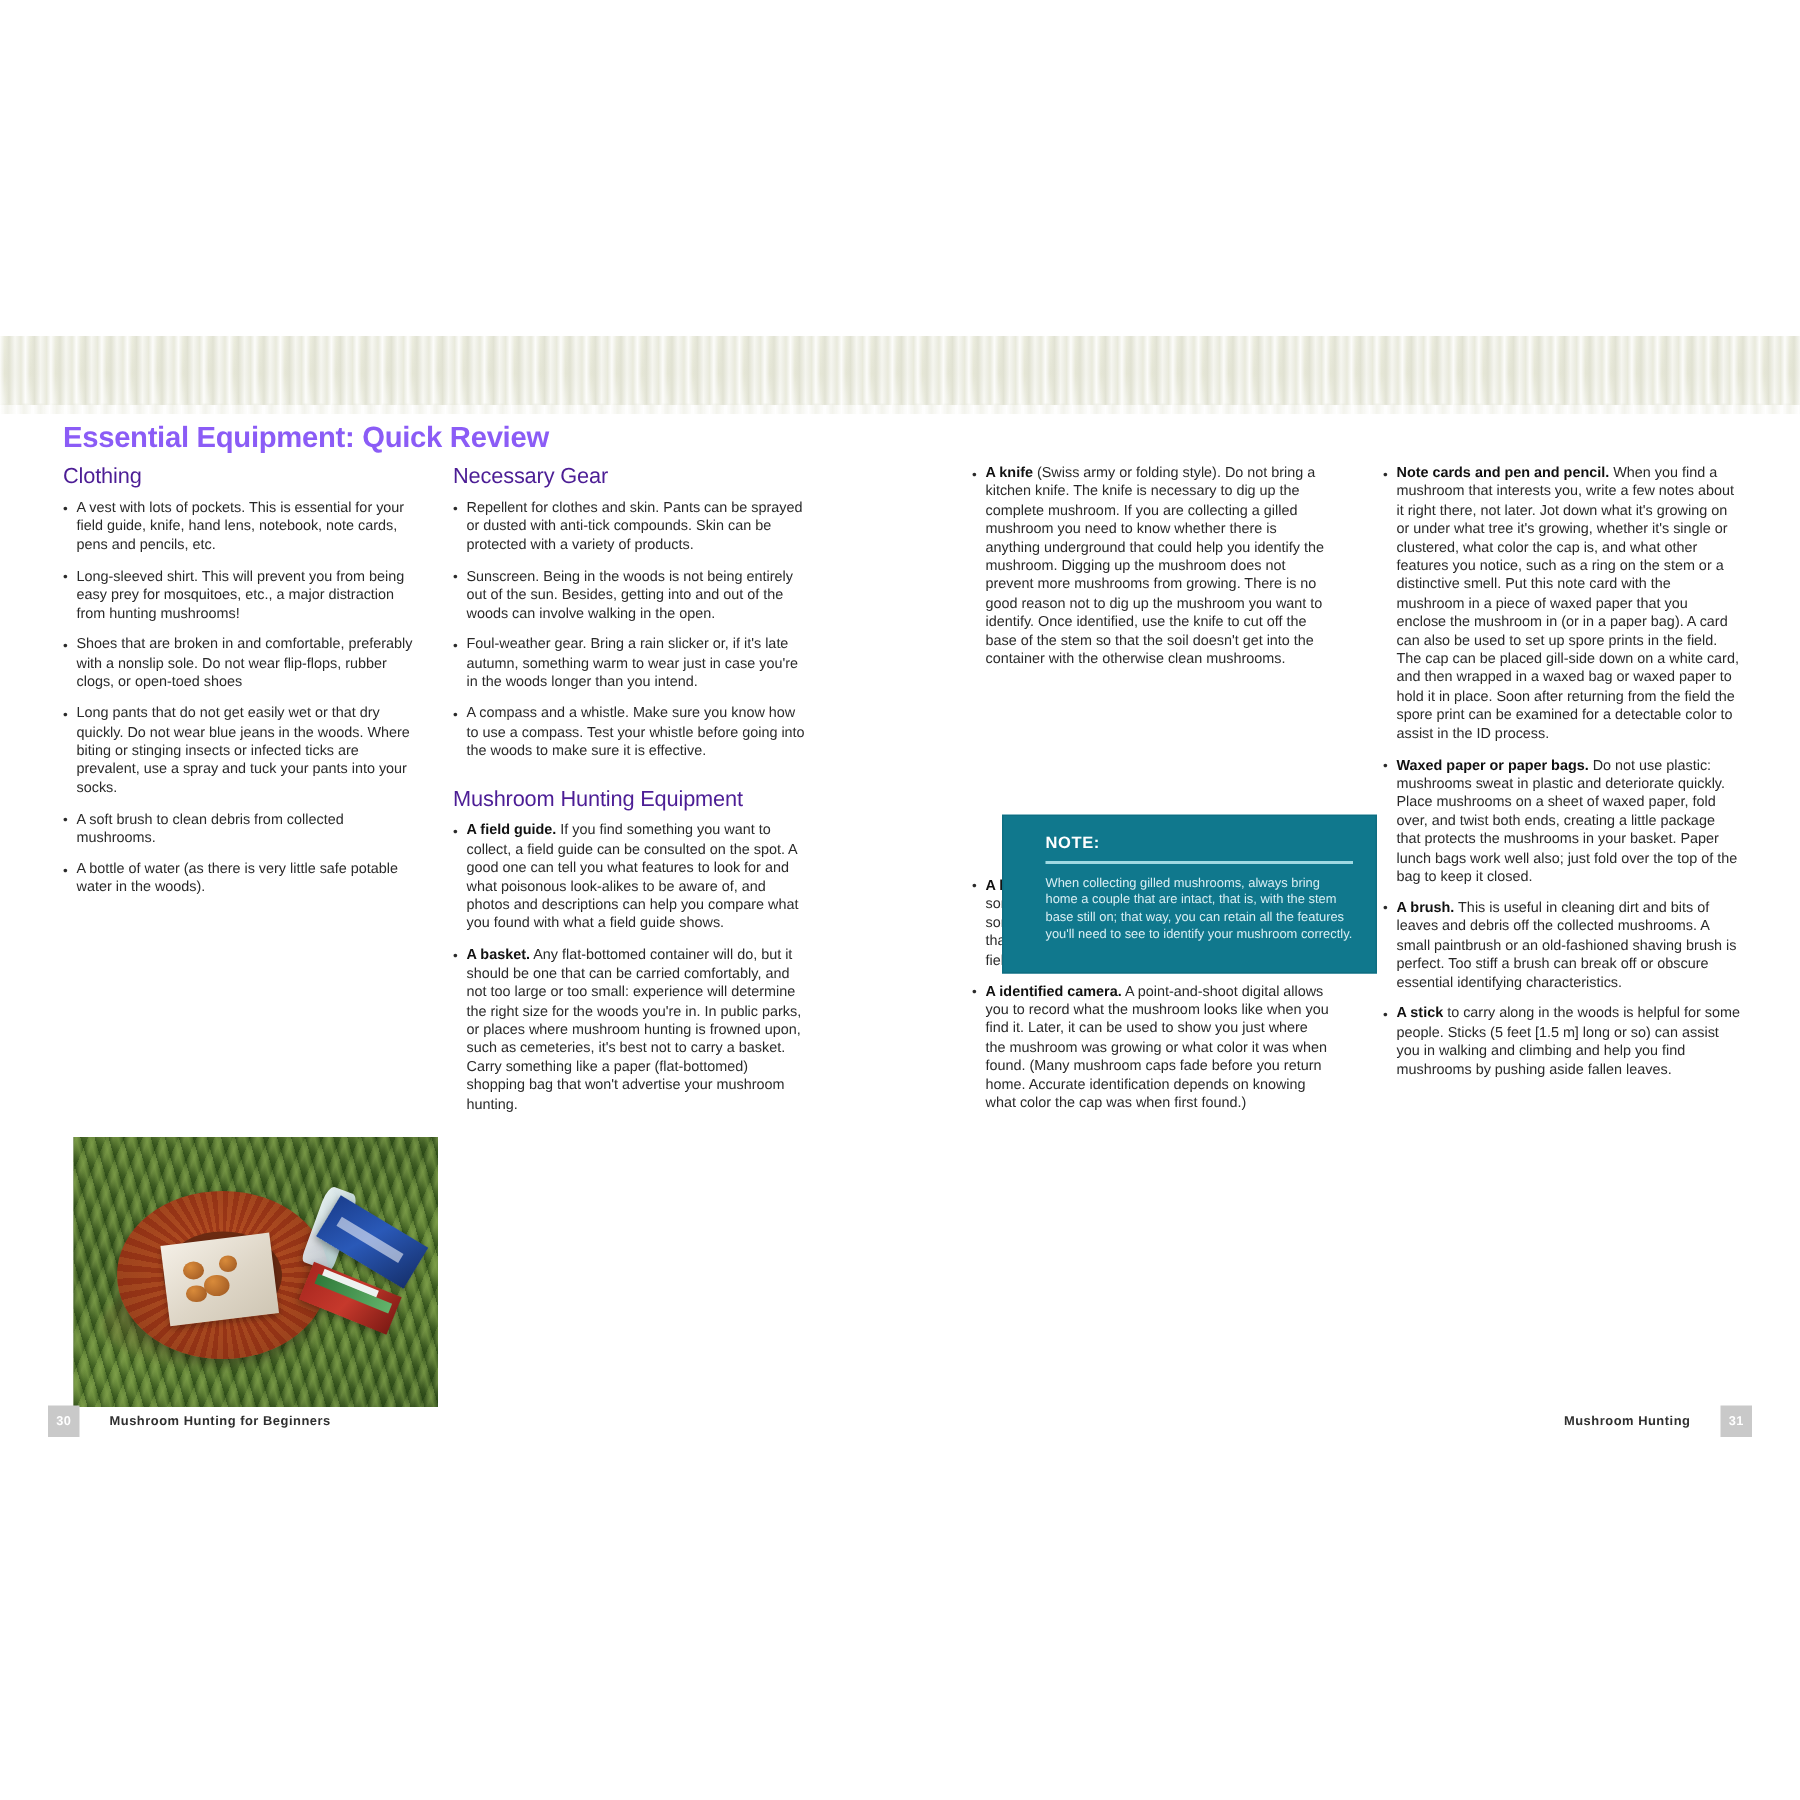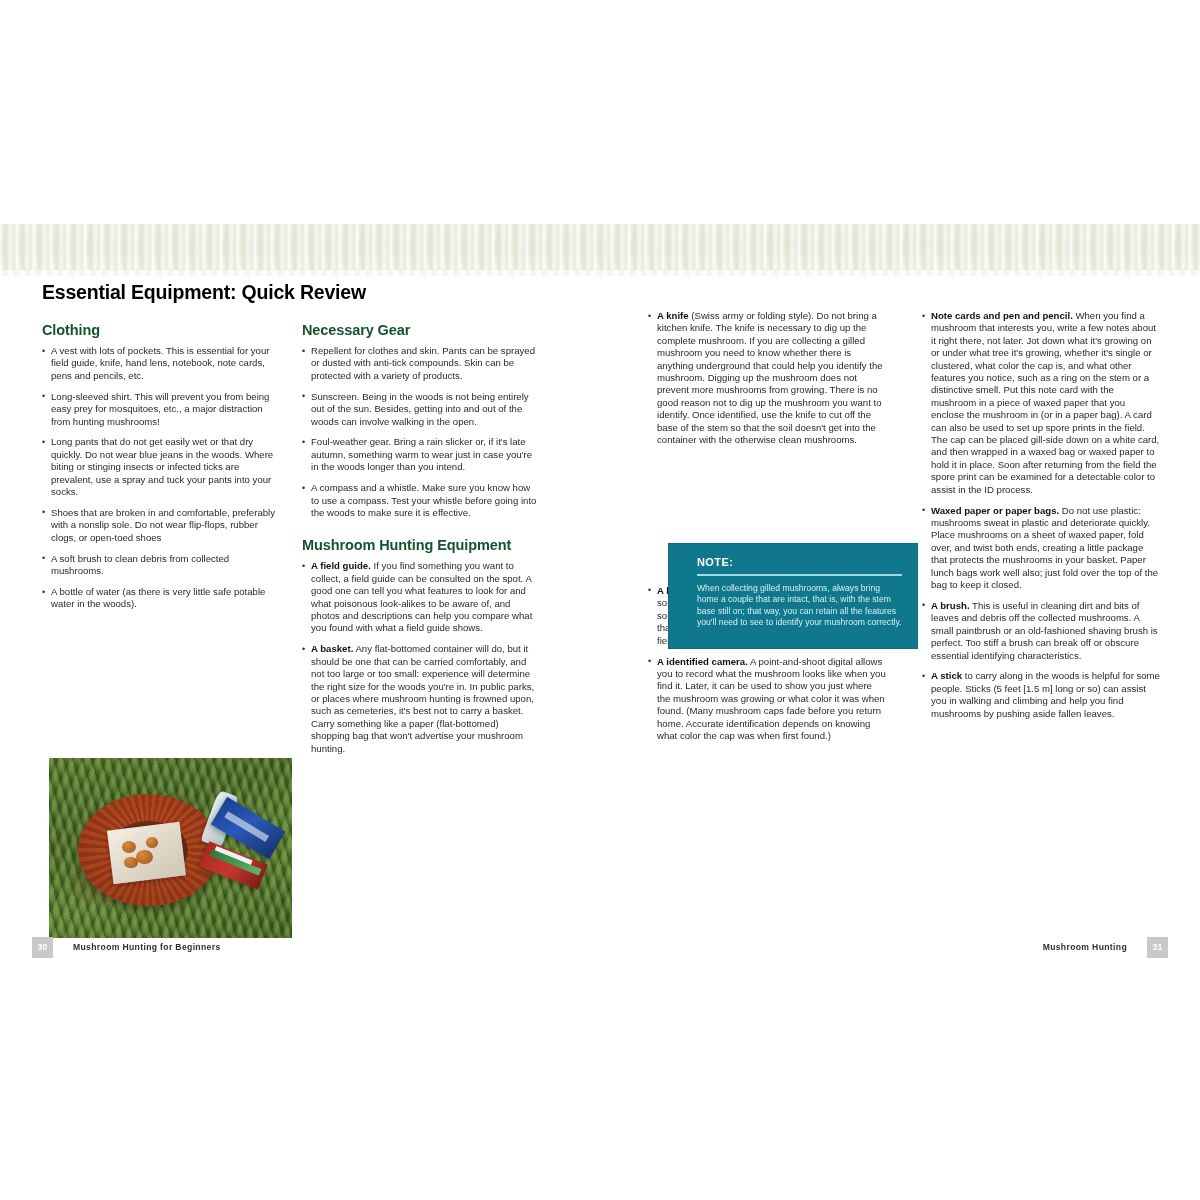--- a/index.html
+++ b/index.html
@@ -57,21 +57,21 @@
     width: 1200px;
     height: 700px;
   }
 
   .page-title {
     position: absolute;
     left: 42px;
     top: 11px;
     font-size: 19.5px;
     font-weight: bold;
-    color: #000000;
+    color: #8b5cf6;
     letter-spacing: -0.2px;
   }
 
   .columns {
     position: absolute;
     left: 0;
     top: 40px;
     width: 1200px;
   }
 
@@ -79,24 +79,24 @@
     position: absolute;
     top: 0;
     width: 238px;
   }
   .col-1 { left: 42px; }
   .col-2 { left: 302px; }
   .col-3 { left: 648px; }
   .col-4 { left: 922px; }
 
   h2.sec {
-    margin: 12px 0 7px 0;
+    margin: 0 0 7px 0;
     font-size: 14.5px;
-    font-weight: bold;
-    color: #14532d;
+    font-weight: normal;
+    color: #4c1d95;
     letter-spacing: -0.1px;
   }
   h2.sec.spaced { margin-top: 18px; }
 
   ul.bullets {
     list-style: none;
     margin: 0;
     padding: 0;
   }
   ul.bullets > li {
@@ -319,22 +319,22 @@
 
     <div class="page-title">Essential Equipment: Quick Review</div>
 
     <div class="columns">
 
       <div class="col col-1">
         <h2 class="sec">Clothing</h2>
         <ul class="bullets">
           <li>A vest with lots of pockets. This is essential for your field guide, knife, hand lens, notebook, note cards, pens and pencils, etc.</li>
           <li>Long-sleeved shirt. This will prevent you from being easy prey for mosquitoes, etc., a major distraction from hunting mushrooms!</li>
+          <li>Shoes that are broken in and comfortable, preferably with a nonslip sole. Do not wear flip-flops, rubber clogs, or open-toed shoes</li>
           <li>Long pants that do not get easily wet or that dry quickly. Do not wear blue jeans in the woods. Where biting or stinging insects or infected ticks are prevalent, use a spray and tuck your pants into your socks.</li>
-          <li>Shoes that are broken in and comfortable, preferably with a nonslip sole. Do not wear flip-flops, rubber clogs, or open-toed shoes</li>
           <li>A soft brush to clean debris from collected mushrooms.</li>
           <li>A bottle of water (as there is very little safe potable water in the woods).</li>
         </ul>
       </div>
 
       <div class="col col-2">
         <h2 class="sec">Necessary Gear</h2>
         <ul class="bullets">
           <li>Repellent for clothes and skin. Pants can be sprayed or dusted with anti-tick compounds. Skin can be protected with a variety of products.</li>
           <li>Sunscreen. Being in the woods is not being entirely out of the sun. Besides, getting into and out of the woods can involve walking in the open.</li>

